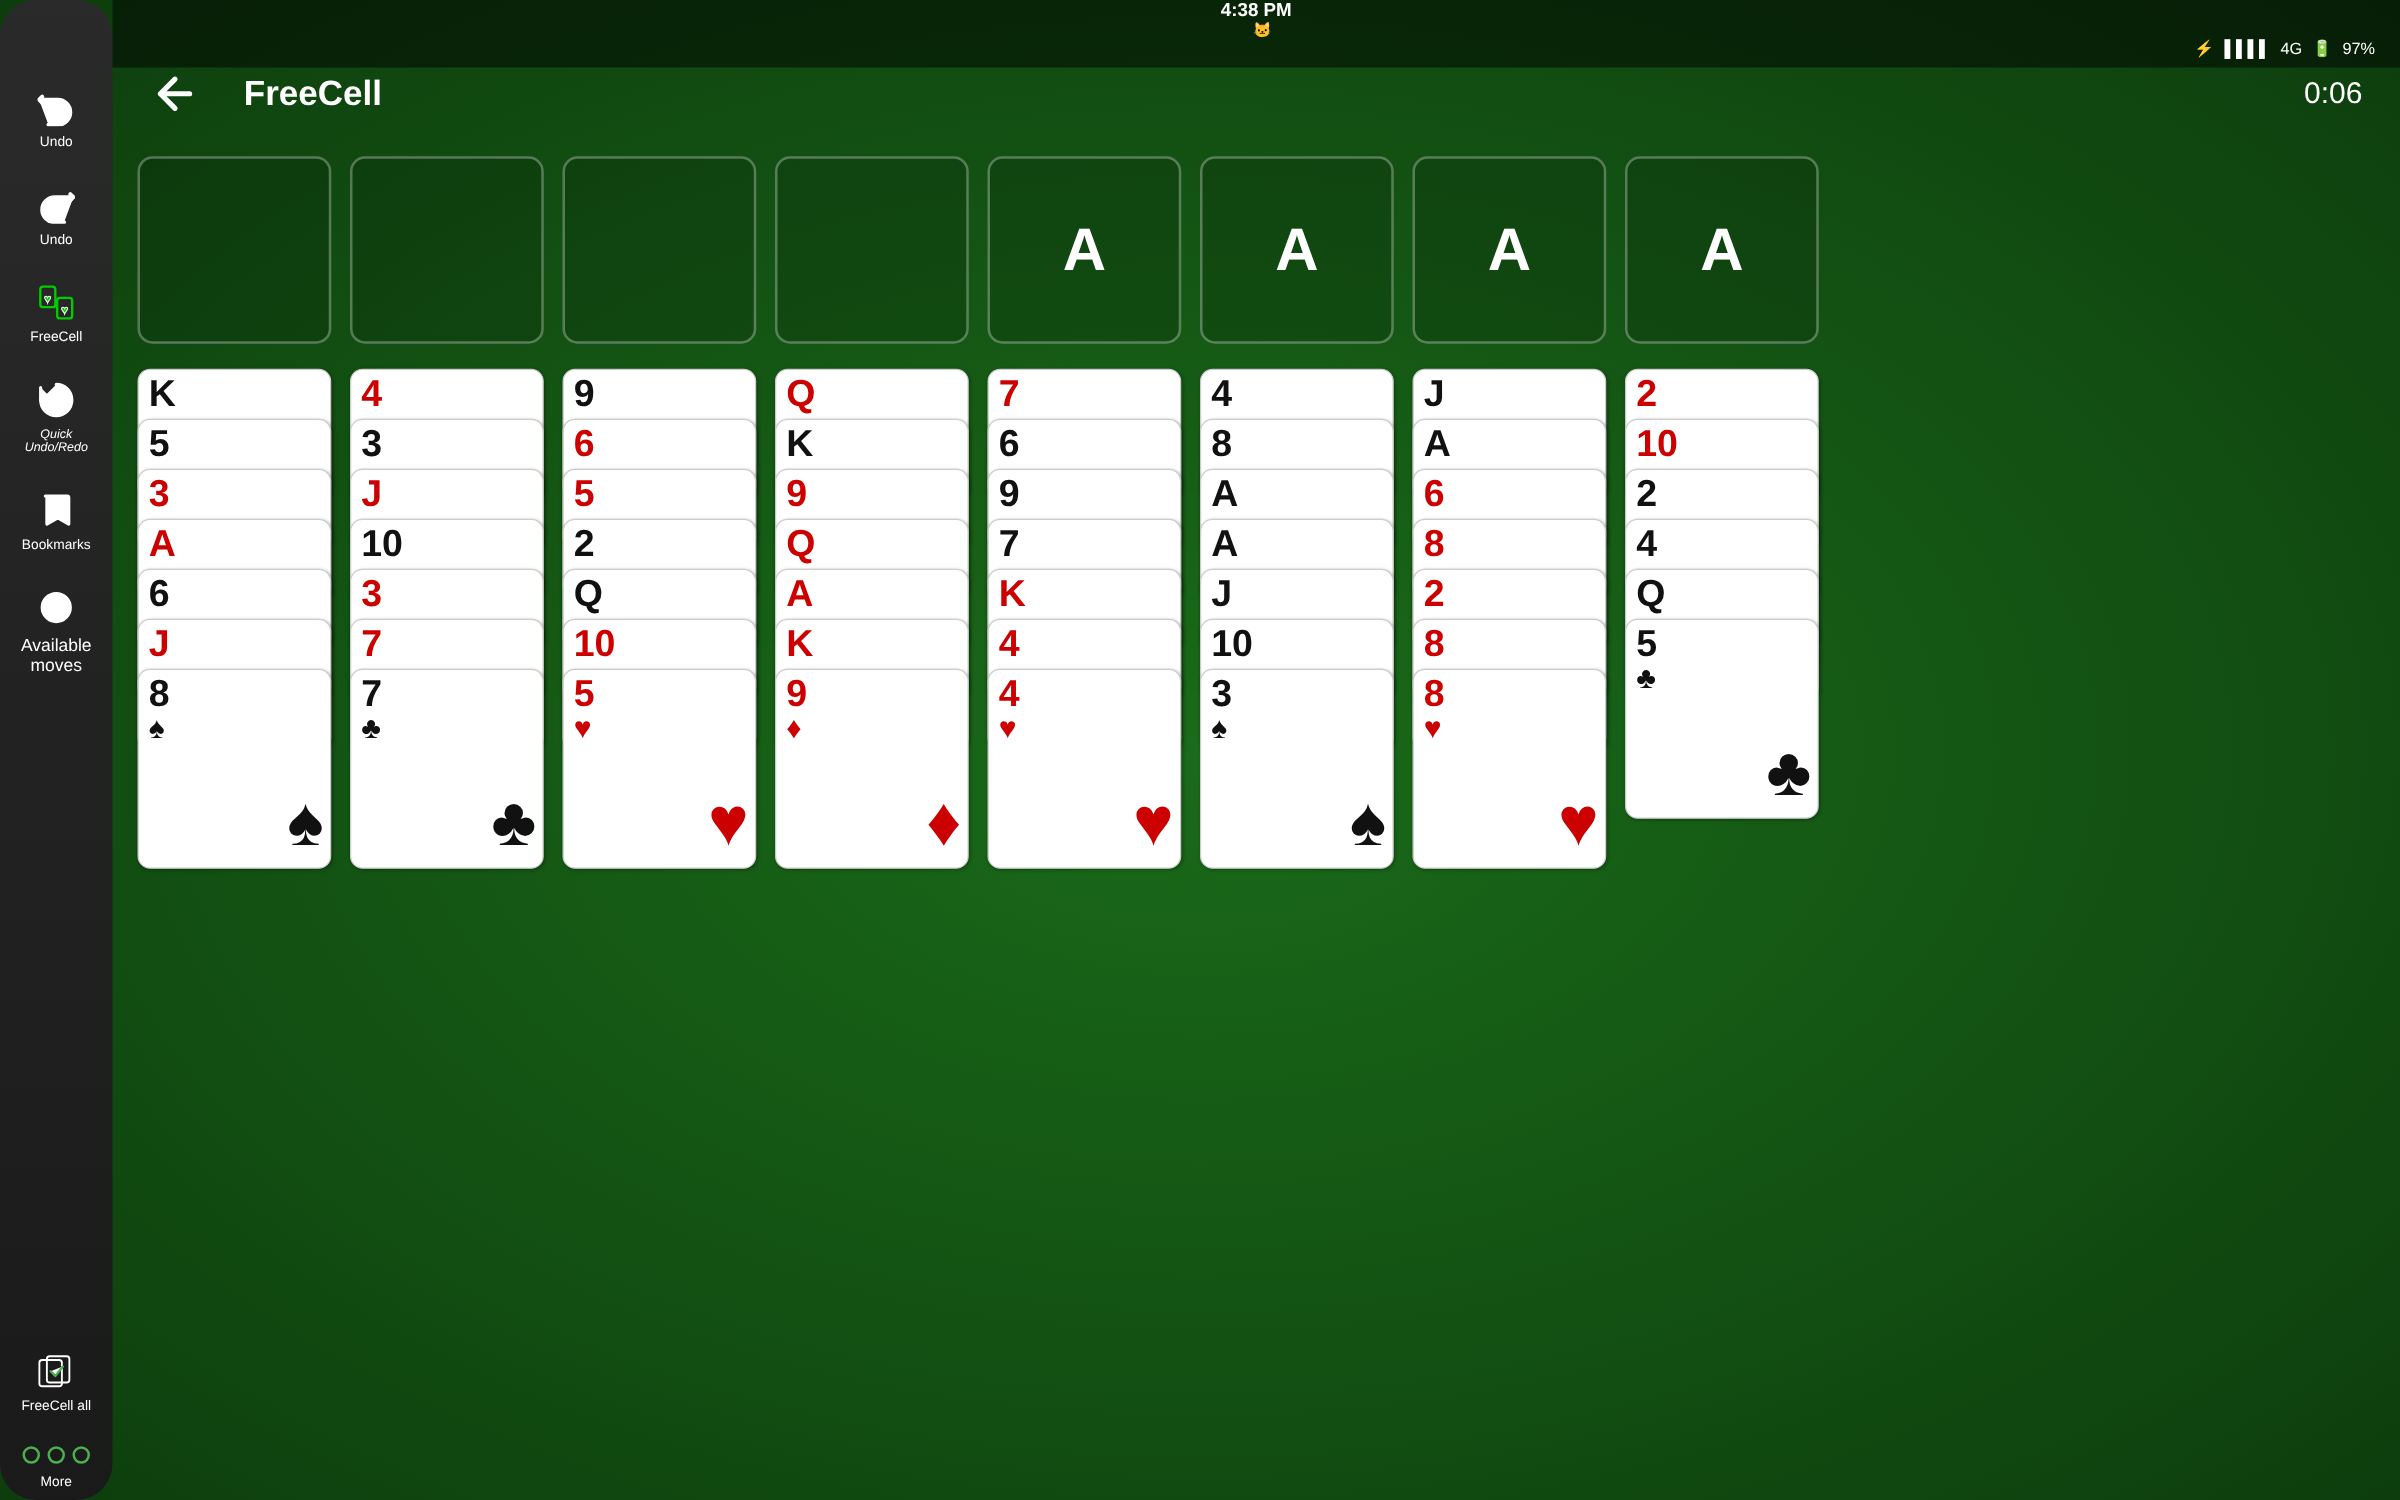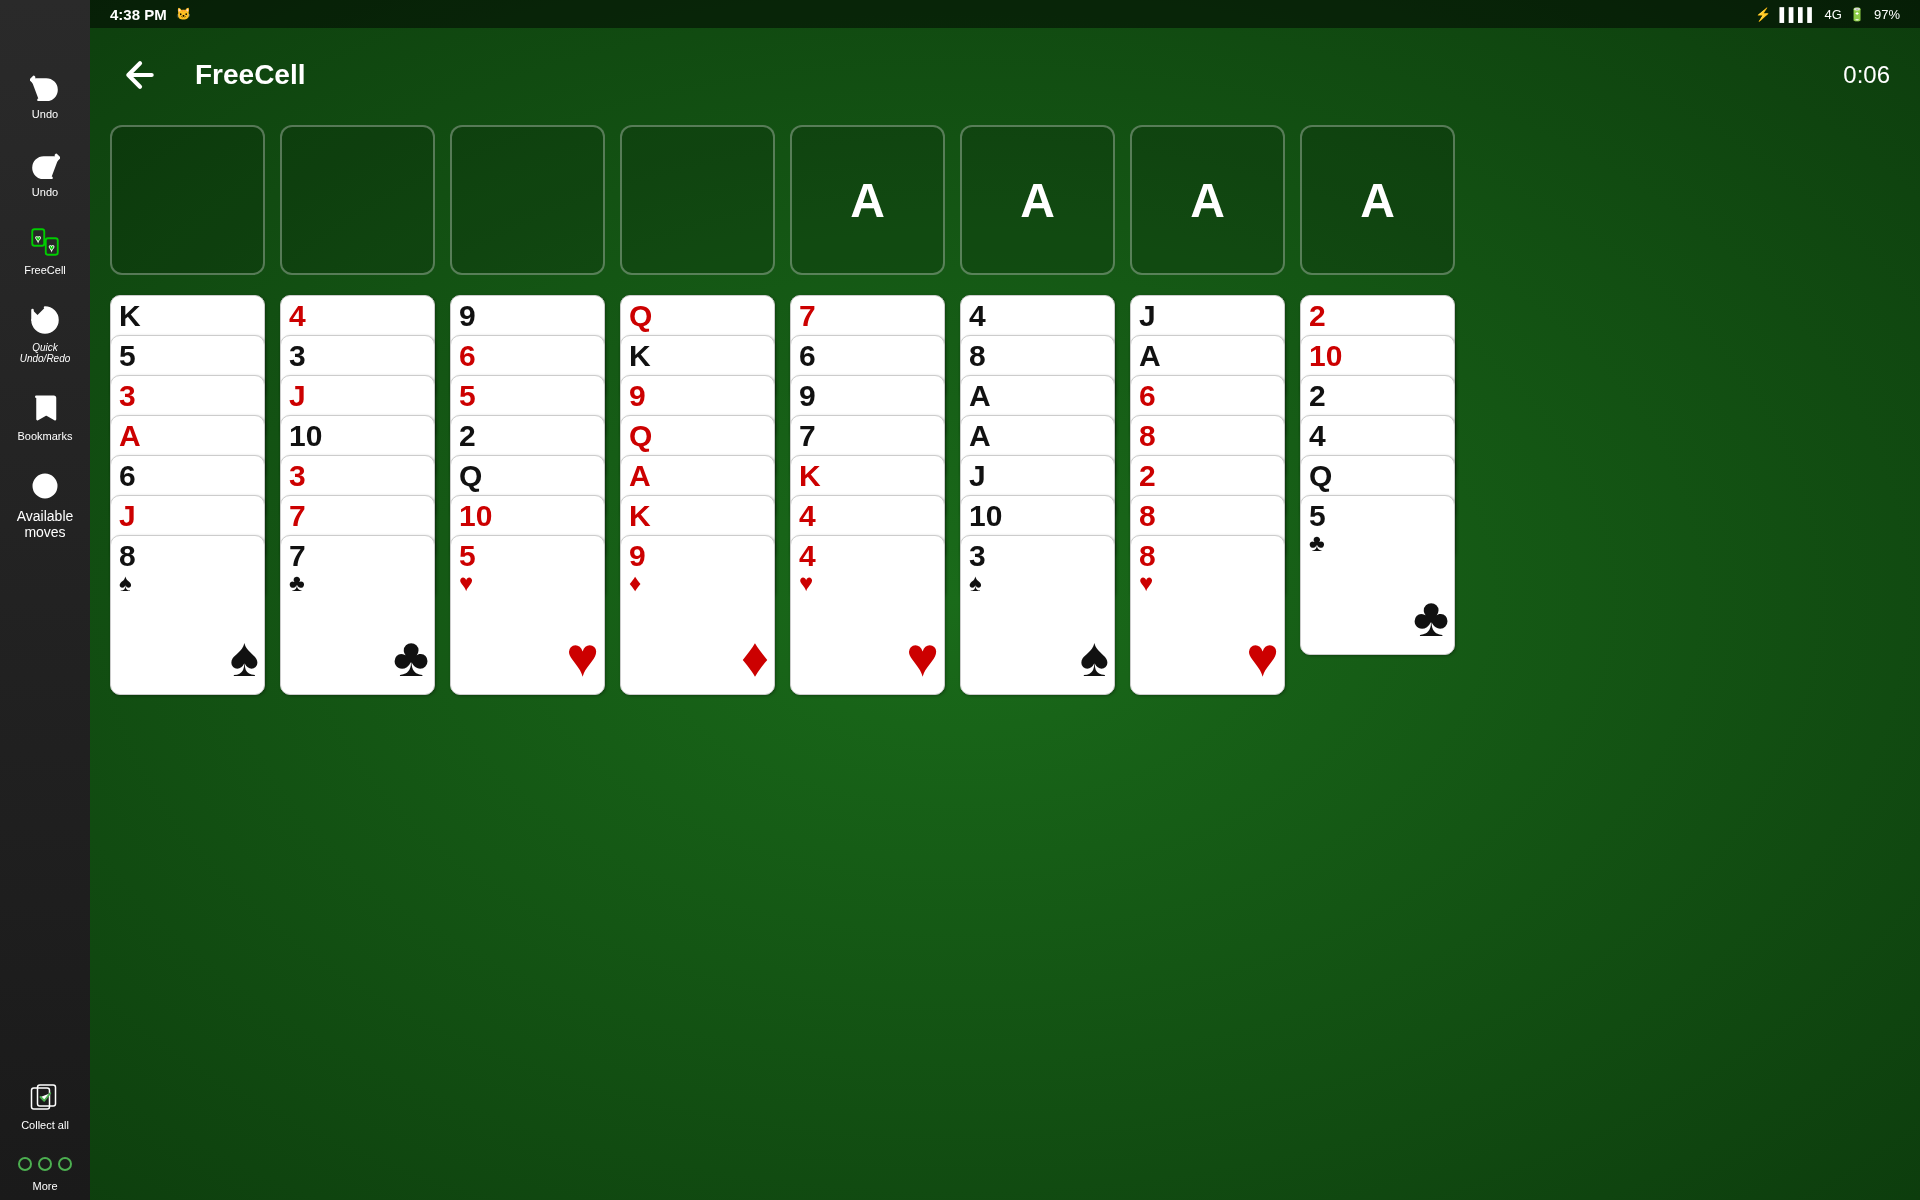--- a/index.html
+++ b/index.html
@@ -16,20 +16,21 @@
     #sidebar {
       width: 90px;
       height: 1200px;
       background: linear-gradient(to bottom, #2a2a2a, #1a1a1a);
       display: flex;
       flex-direction: column;
       align-items: center;
       padding-top: 60px;
       gap: 10px;
       flex-shrink: 0;
+      border-radius: 29px;
     }
 
     .sidebar-btn {
       display: flex;
       flex-direction: column;
       align-items: center;
       color: white;
       font-size: 11px;
       cursor: pointer;
       padding: 8px 5px;
@@ -52,27 +53,28 @@
       fill: white;
       stroke: white;
     }
 
     
     #statusbar {
       position: absolute;
       top: 0;
       left: 90px;
       right: 0;
-      height: 28px;
+      height: 54px;
       background: rgba(0,0,0,0.5);
       display: flex;
       align-items: center;
       padding: 0 20px;
       color: white;
       font-size: 14px;
+      flex-direction: column;
     }
 
     #statusbar .time {
       font-weight: bold;
       font-size: 15px;
     }
 
     #statusbar .battery-area {
       margin-left: auto;
       display: flex;
@@ -280,21 +282,21 @@
   <div style="flex:1;"></div>
 
   <div class="sidebar-btn">
     <div class="sidebar-icon">
       <svg viewBox="0 0 40 40" fill="none">
         <rect x="2" y="8" width="24" height="28" rx="3" fill="none" stroke="white" stroke-width="2"></rect>
         <rect x="10" y="4" width="24" height="28" rx="3" fill="none" stroke="white" stroke-width="2"></rect>
         <path d="M14 20l5 5 8-10" stroke="#4CAF50" stroke-width="2.5" stroke-linecap="round" stroke-linejoin="round"></path>
       </svg>
     </div>
-    <span>Collect all</span>
+    <span>FreeCell all</span>
   </div>
 
   <div class="sidebar-btn">
     <div class="more-dots">
       <div class="dot"></div>
       <div class="dot"></div>
       <div class="dot"></div>
     </div>
     <span>More</span>
   </div>

